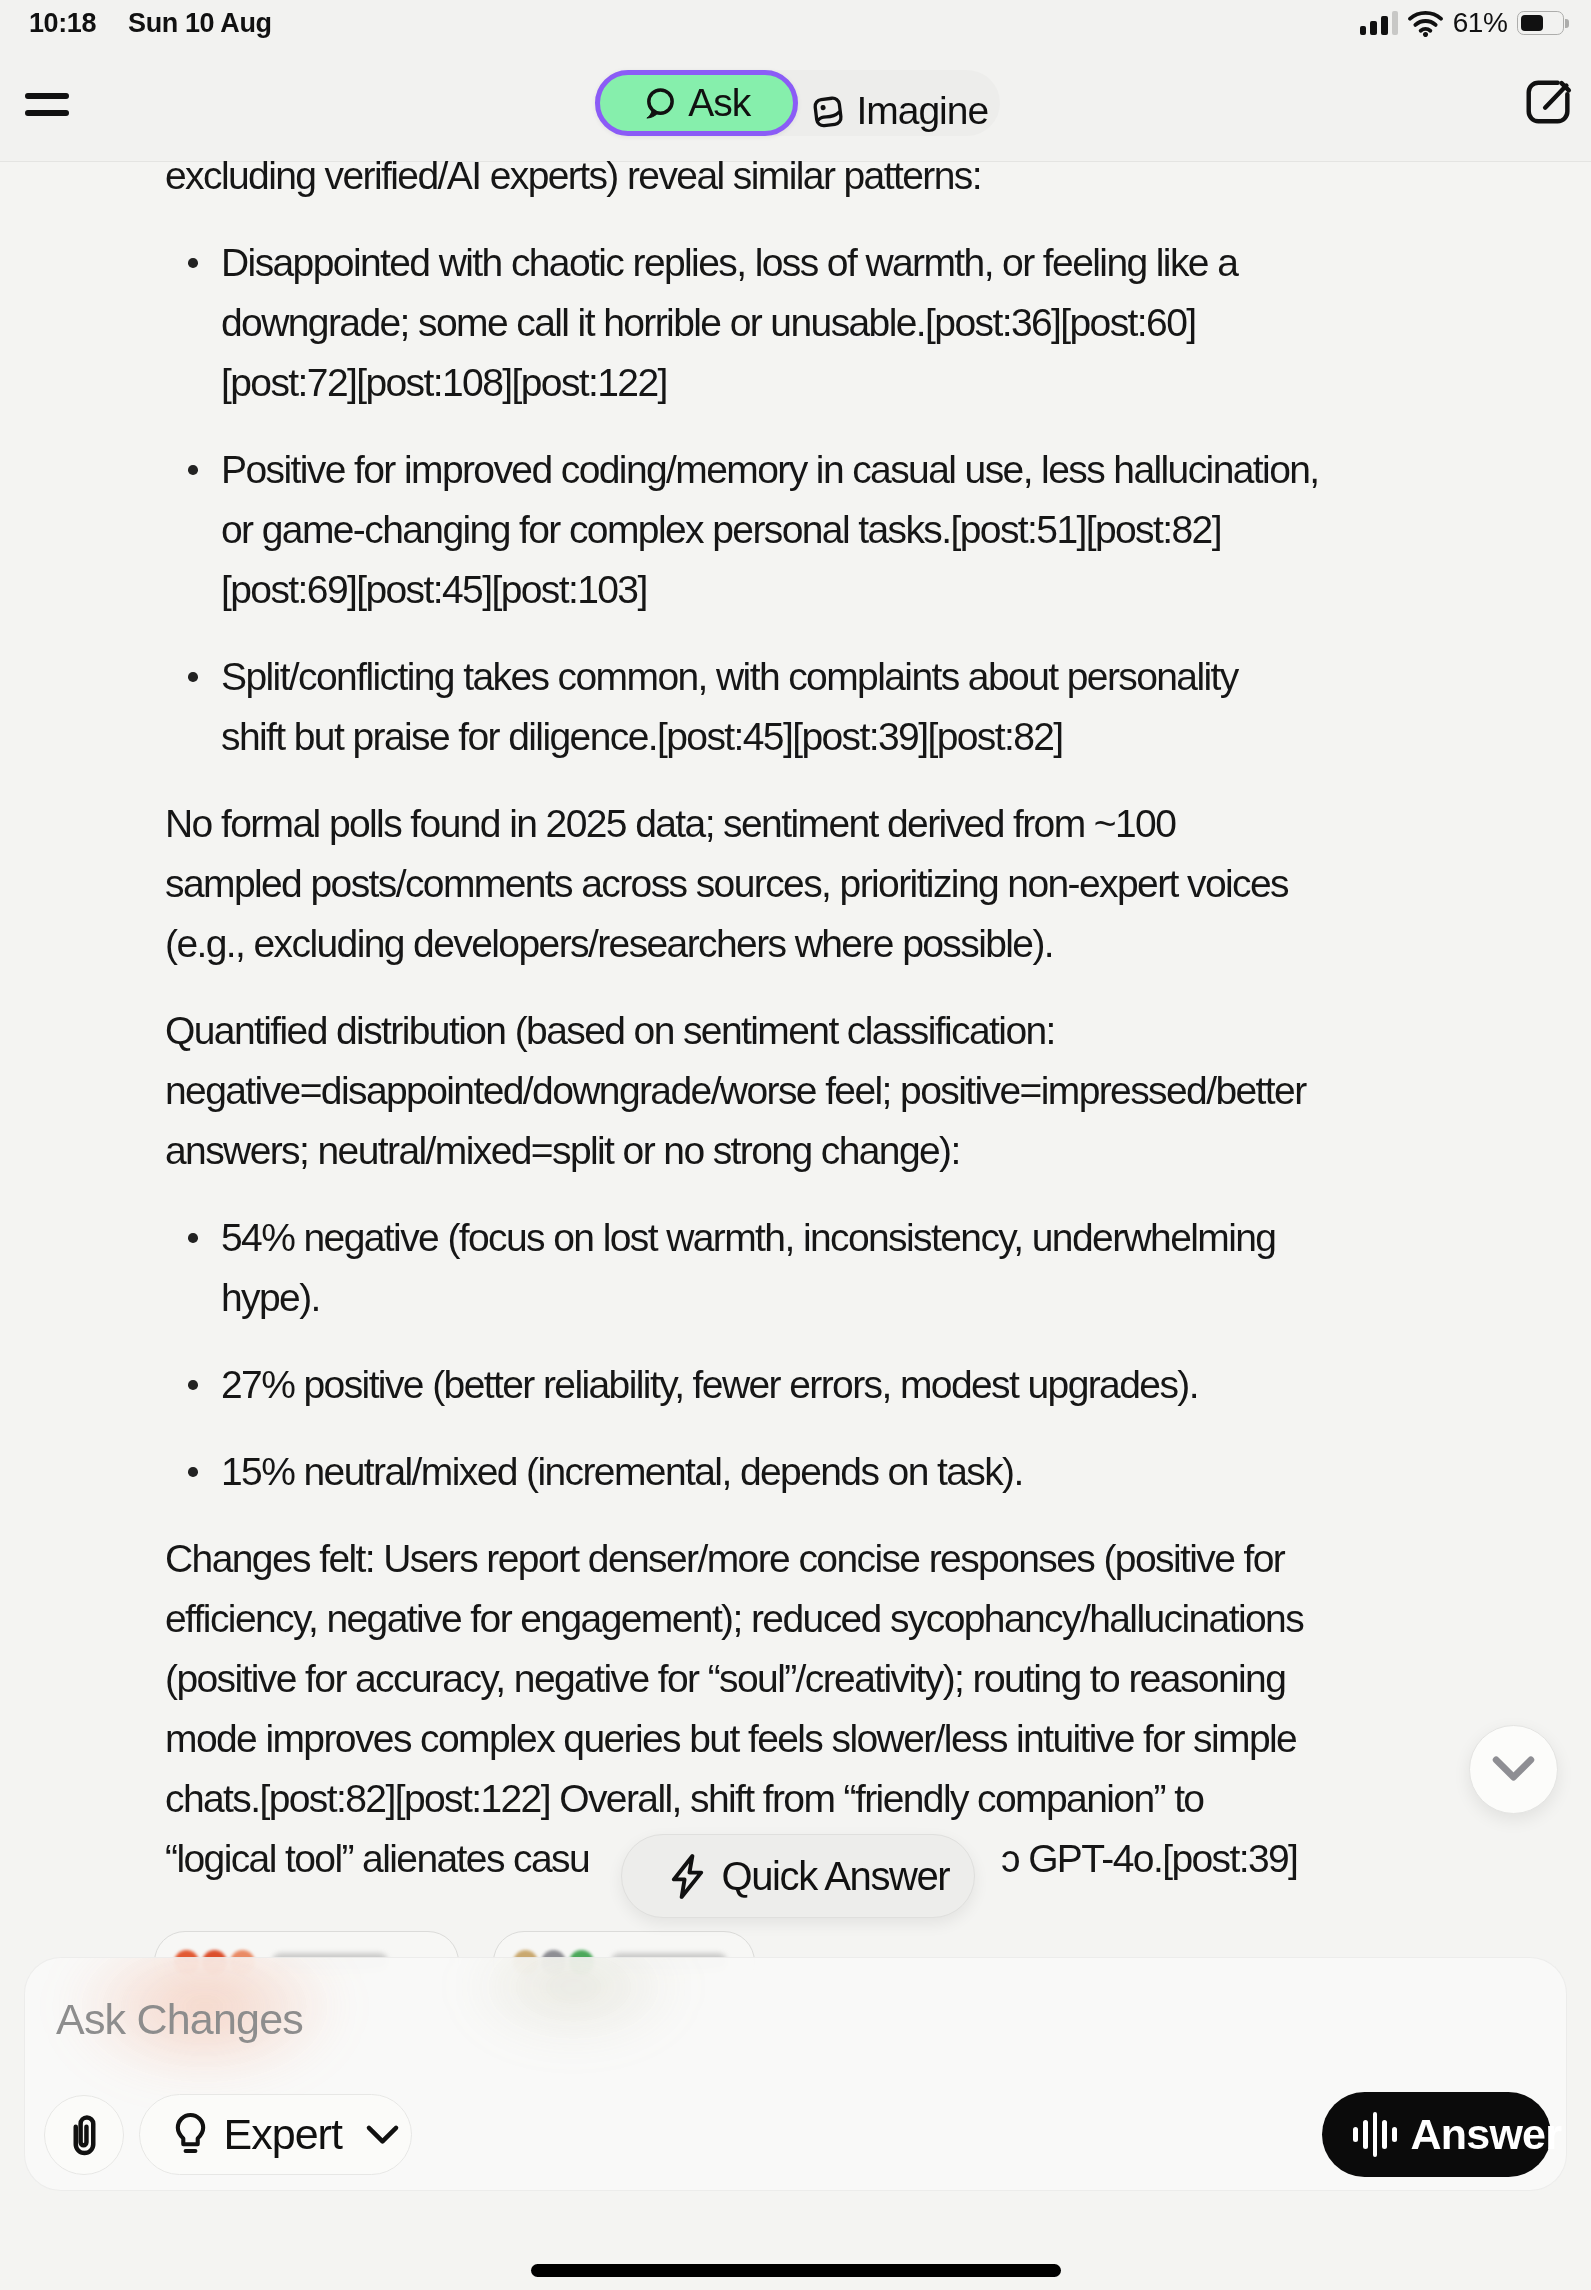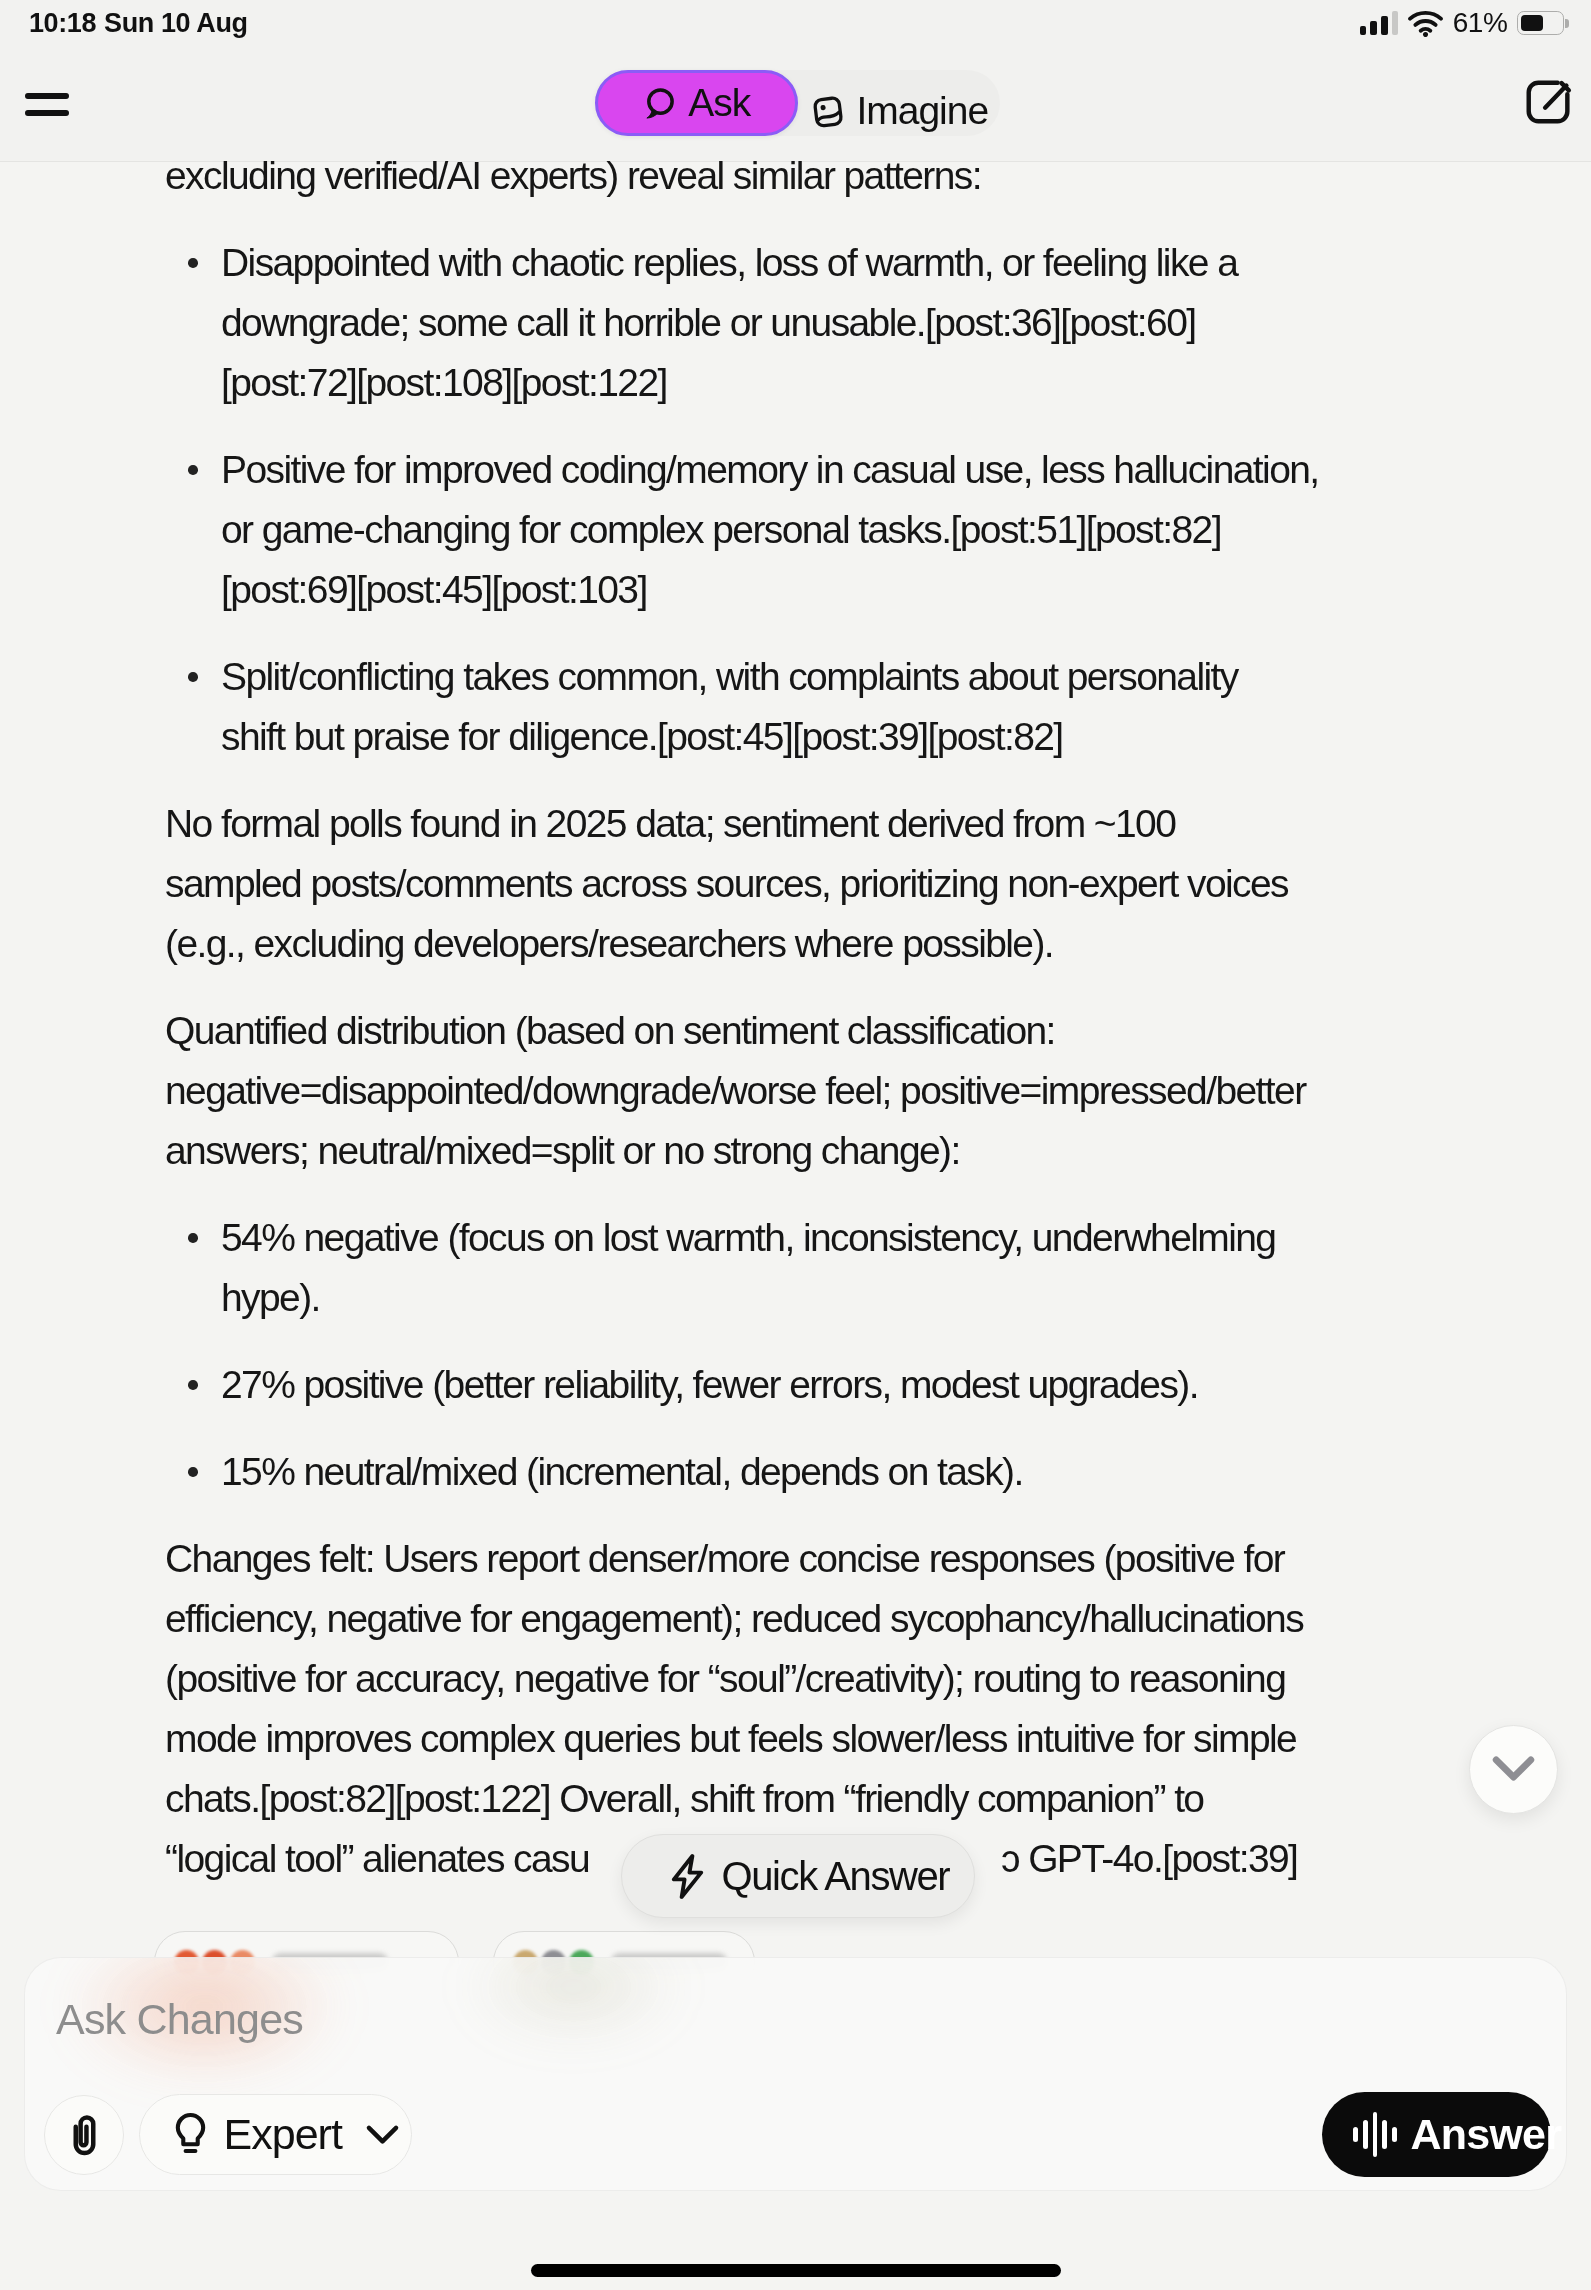--- a/index.html
+++ b/index.html
@@ -4,36 +4,36 @@
 <style>
   html,body{margin:0;padding:0;}
   body{
     width:1591px;height:2290px;position:relative;overflow:hidden;
     background:#F2F2F0;
     font-family:"Liberation Sans","DejaVu Sans",sans-serif;
     -webkit-font-smoothing:antialiased;
   }
   
   .statusbar{position:absolute;left:0;top:0;width:1591px;height:47px;}
-  .sb-left{position:absolute;left:29px;top:7.8px;display:flex;gap:8px;align-items:flex-end;}
+  .sb-left{position:absolute;left:29px;top:7.8px;display:flex;gap:32px;align-items:flex-end;}
   .sb-time,.sb-date{font-size:27px;font-weight:700;color:#111;letter-spacing:-0.4px;}
   .sb-right{position:absolute;right:27px;top:7.8px;display:flex;align-items:center;gap:9.7px;height:31px;}
   .sig{display:flex;align-items:flex-end;gap:3.9px;height:24px;}
   .sig i{display:block;width:6.8px;border-radius:1.9px;background:#111;}
   .sig i.dim{background:#C8C8C6;}
   .pct{font-size:28px;color:#111;letter-spacing:-0.5px;}
   .batt{position:relative;width:45px;height:22px;border:1.9px solid #ADADAB;border-radius:6.8px;}
   .batt .lvl{position:absolute;left:2.9px;top:2.9px;bottom:2.9px;width:22px;background:#111;border-radius:3.9px;}
   .batt .nub{position:absolute;right:-5.8px;top:6.8px;width:3.9px;height:8.7px;background:#ADADAB;border-radius:0 2.9px 2.9px 0;}
   
   .menu-btn{position:absolute;left:25px;top:85px;width:54px;height:43px;cursor:pointer;}
   .menu-btn b{position:absolute;left:0;width:44px;height:5.8px;border-radius:2.9px;background:#111;}
   .menu-btn b:nth-child(1){top:7.8px;} .menu-btn b:nth-child(2){top:25px;}
   .segment{position:absolute;left:595px;top:70px;width:405px;height:66px;background:#EDEDEB;border-radius:33px;}
-  .seg-ask{position:absolute;left:0;top:0;width:203px;height:66px;background:#d946ef;border:3px solid #8b5cf6;
+  .seg-ask{position:absolute;left:0;top:0;width:203px;height:66px;background:#86efac;border:5px solid #8b5cf6;
     box-sizing:border-box;border-radius:33px;display:flex;align-items:center;justify-content:center;gap:12.6px;
     box-shadow:0 1px 4.9px rgba(0,0,0,.07);cursor:pointer;text-align:center;}
   .seg-imagine{position:absolute;left:203px;top:8px;width:202px;height:66px;display:flex;align-items:center;justify-content:center;gap:11.6px;cursor:pointer;}
   .seg-label{font-size:39px;color:#111;letter-spacing:-1px;}
   .compose{position:absolute;left:1521px;top:73px;width:56px;height:56px;cursor:pointer;}
   .hdr-divider{position:absolute;left:0;top:161px;width:1591px;height:1px;background:rgba(0,0,0,.055);}
   .content-bg{position:absolute;left:0;top:162px;width:1591px;height:2128px;background:#F4F4F2;}
   
   .content{position:absolute;left:146px;top:146px;width:1359px;color:#161616;}
   .block{margin-bottom:27px;margin-left:19px;}

